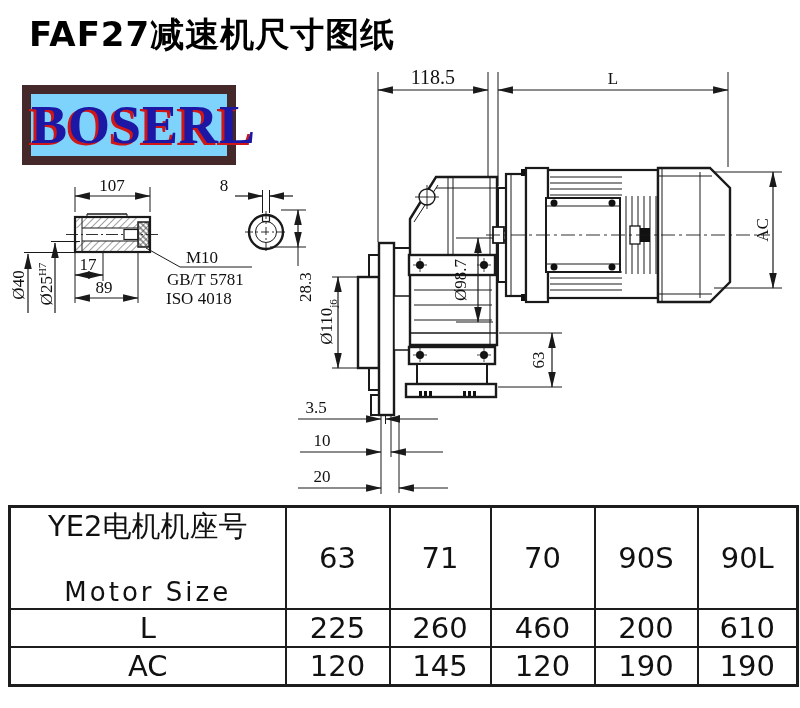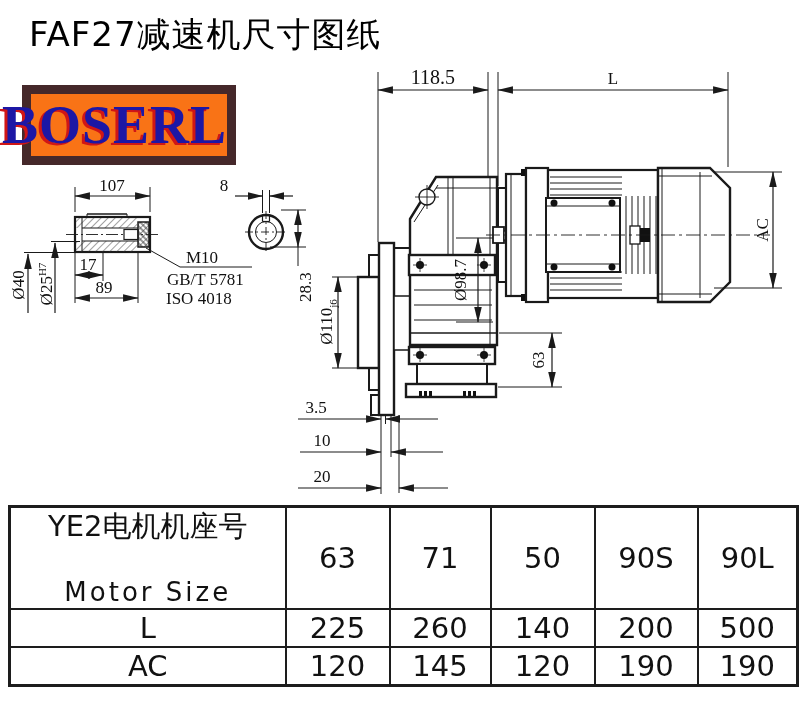--- a/index.html
+++ b/index.html
@@ -1,21 +1,21 @@
 <!DOCTYPE html>
 <html><head>
 <meta charset="utf-8">
 <style>
   html,body{margin:0;padding:0;background:#fff;}
   .page{position:relative;width:800px;height:708px;background:#ffffff;overflow:hidden;
         font-family:"DejaVu Sans",sans-serif;color:#111;}
-  .title{position:absolute;left:29px;top:12px;font-weight:normal;font-size:34px;
+  .title{position:absolute;left:29px;top:12px;font-weight:bold;font-size:34px;
          letter-spacing:1px;color:#000;font-family:"DejaVu Sans",sans-serif;}
   .logo{position:absolute;left:22px;top:85px;width:196px;height:62px;
-        border:9px solid #45282a;background:#f97316;display:flex;align-items:center;justify-content:flex-end;}
+        border:9px solid #45282a;background:#7dd3fc;display:flex;align-items:center;justify-content:flex-start;}
   .logo span{font-family:"Liberation Serif",serif;font-weight:bold;font-size:54px;line-height:1;
         color:#1c17a5;text-shadow:-3px 2px 0 #d01616;letter-spacing:1px;}
   svg{position:absolute;left:0;top:0;}
   .ln{stroke:#1a1a1a;fill:none;}
   .dim{font-family:"Liberation Serif",serif;fill:#111;font-size:17px;}
   .big{font-size:20px;}
   table.spec{position:absolute;left:8px;top:505px;width:788px;border-collapse:collapse;
         table-layout:fixed;background:#fff;padding-left:20px;}
   table.spec td{border:2px solid #1d1d1d;text-align:center;vertical-align:middle;
         font-family:"DejaVu Sans",sans-serif;font-size:29px;color:#111;padding:0;}
@@ -269,31 +269,31 @@
         <col style="width:100px">
     </colgroup>
     <tbody>
         <tr class="hrow">
       <td>
         <div class="hzh">YE2电机机座号</div>
         <div class="hen">Motor Size</div>
       </td>
       <td>63</td>
       <td>71</td>
-      <td>50</td>
+      <td>70</td>
       <td>90S</td>
       <td>90L</td>
     </tr>
     <tr class="drow">
       <td>L</td>
       <td>225</td>
       <td>260</td>
-      <td>140</td>
+      <td>460</td>
       <td>200</td>
-      <td>500</td>
+      <td>610</td>
     </tr>
     <tr class="drow">
       <td>AC</td>
       <td>120</td>
       <td>145</td>
       <td>120</td>
       <td>190</td>
       <td>190</td>
     </tr>
   </tbody>

